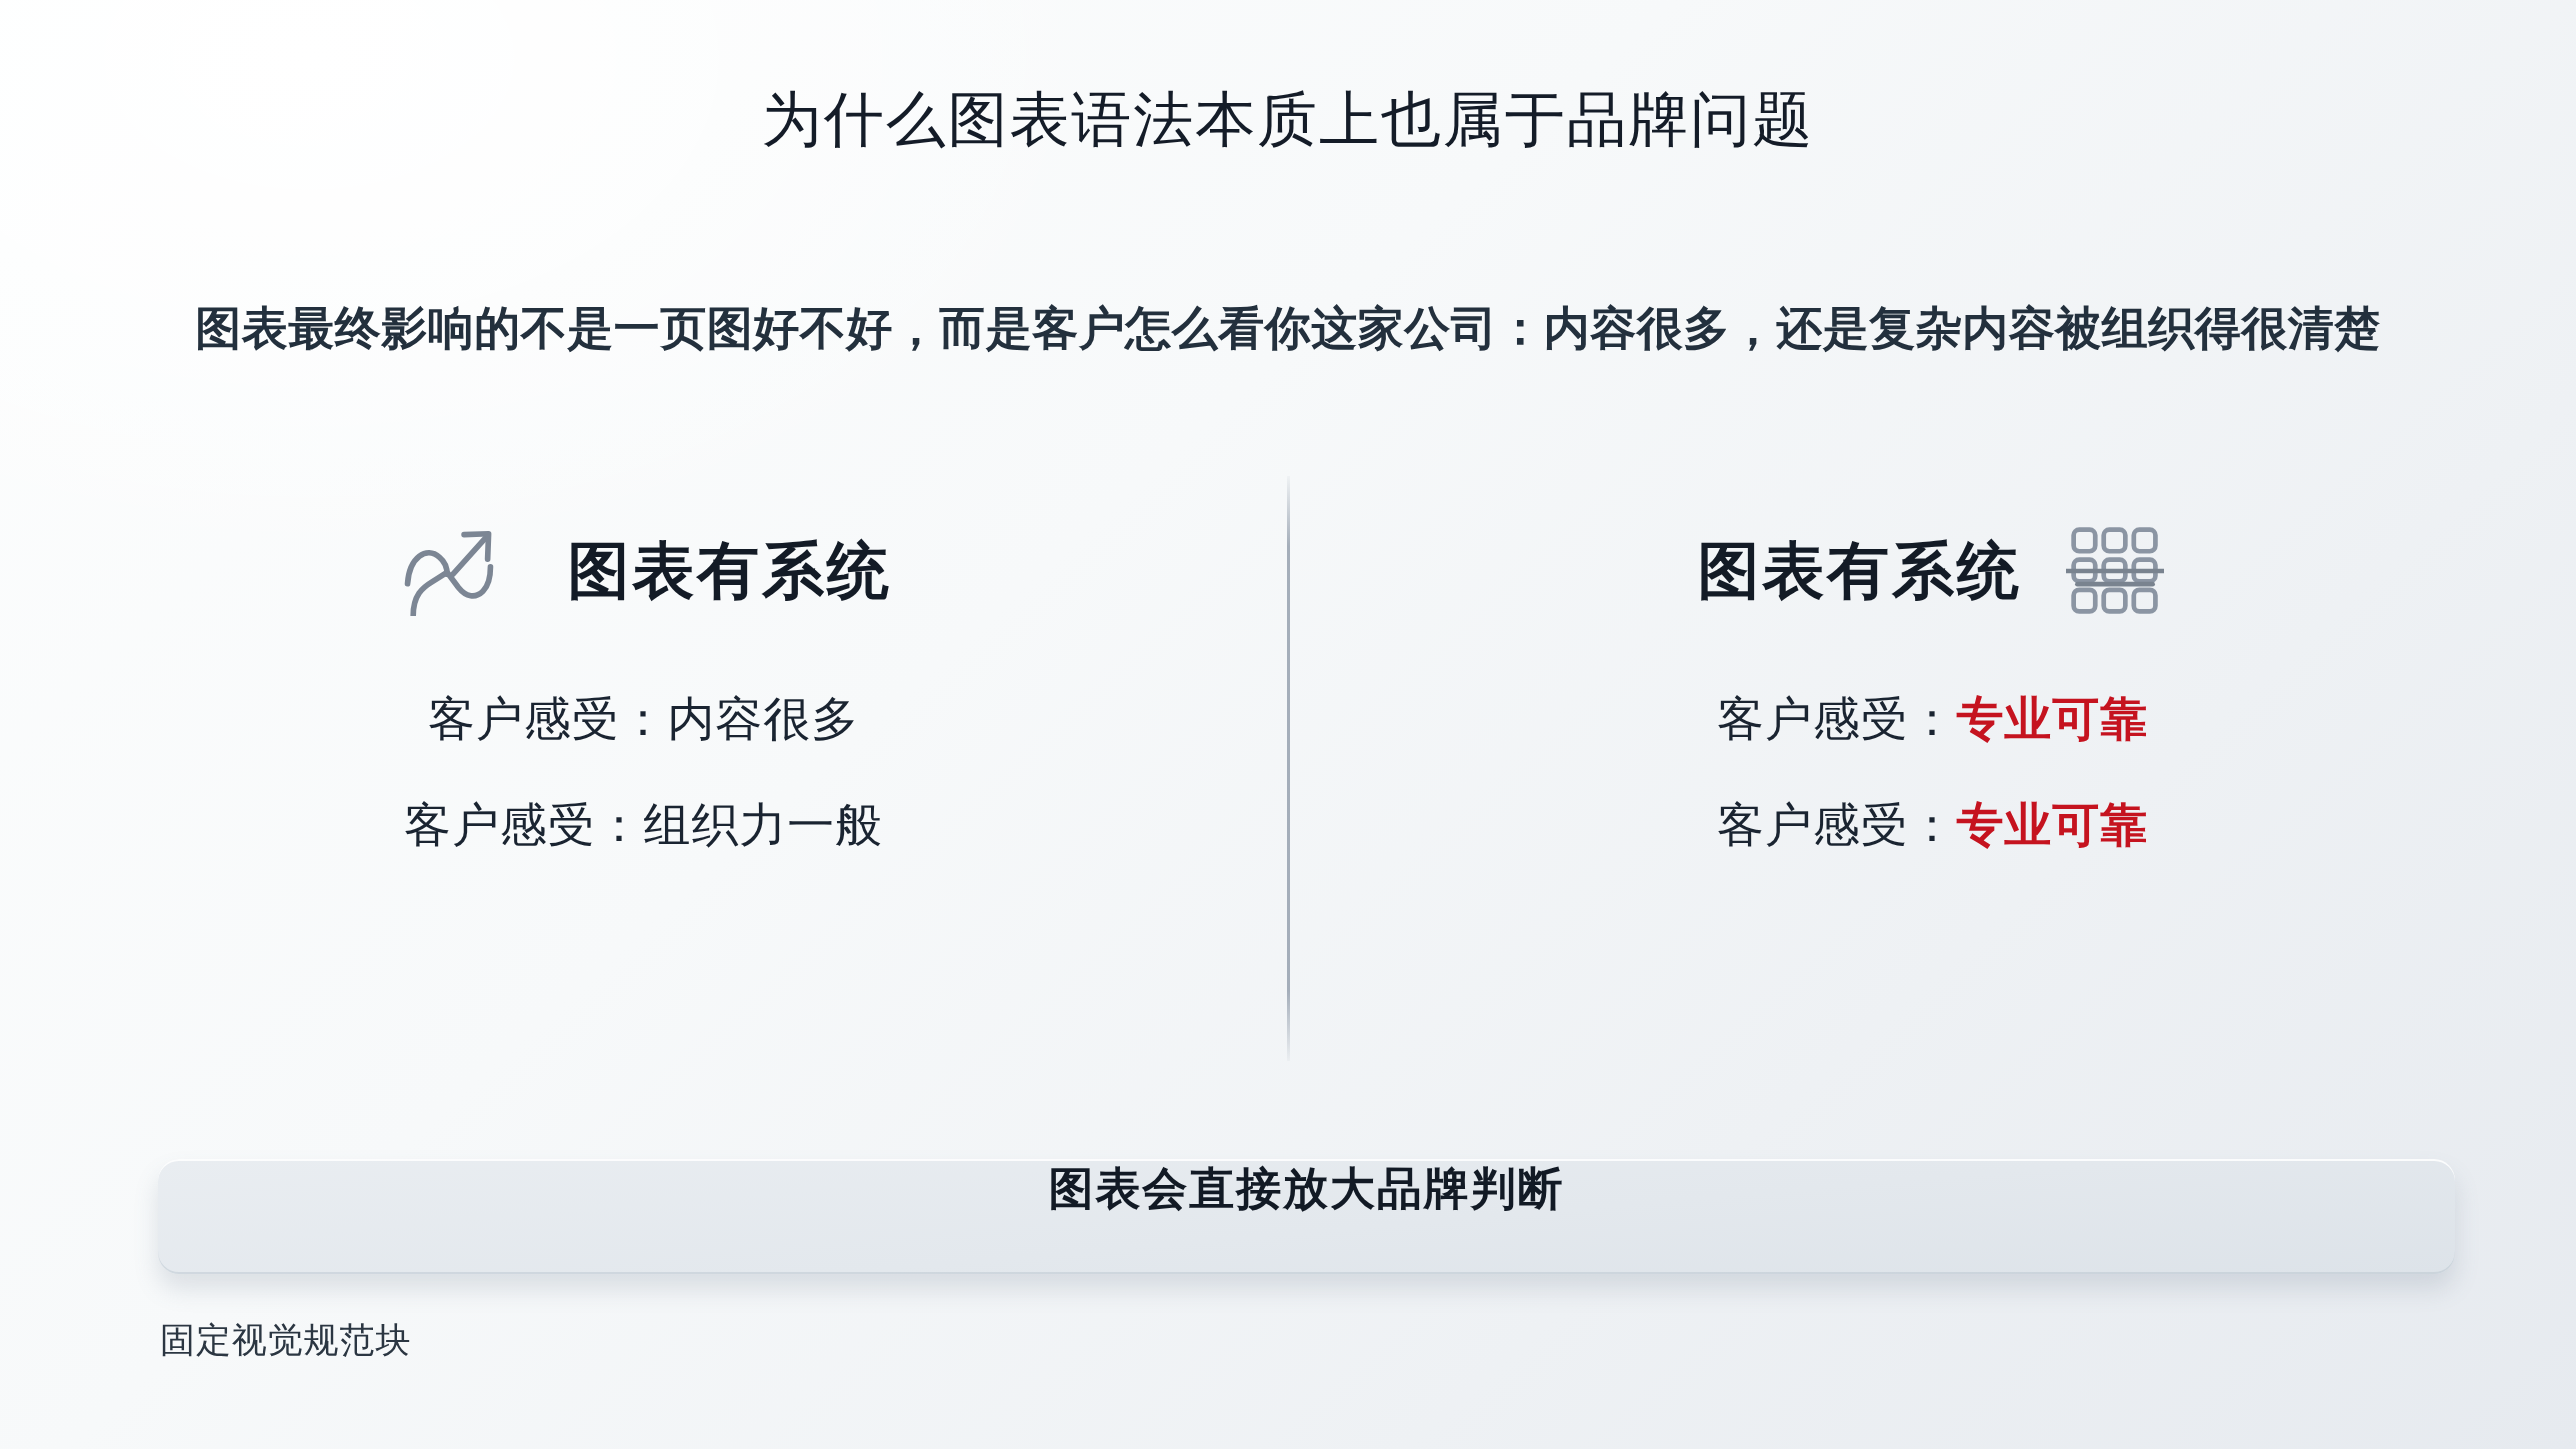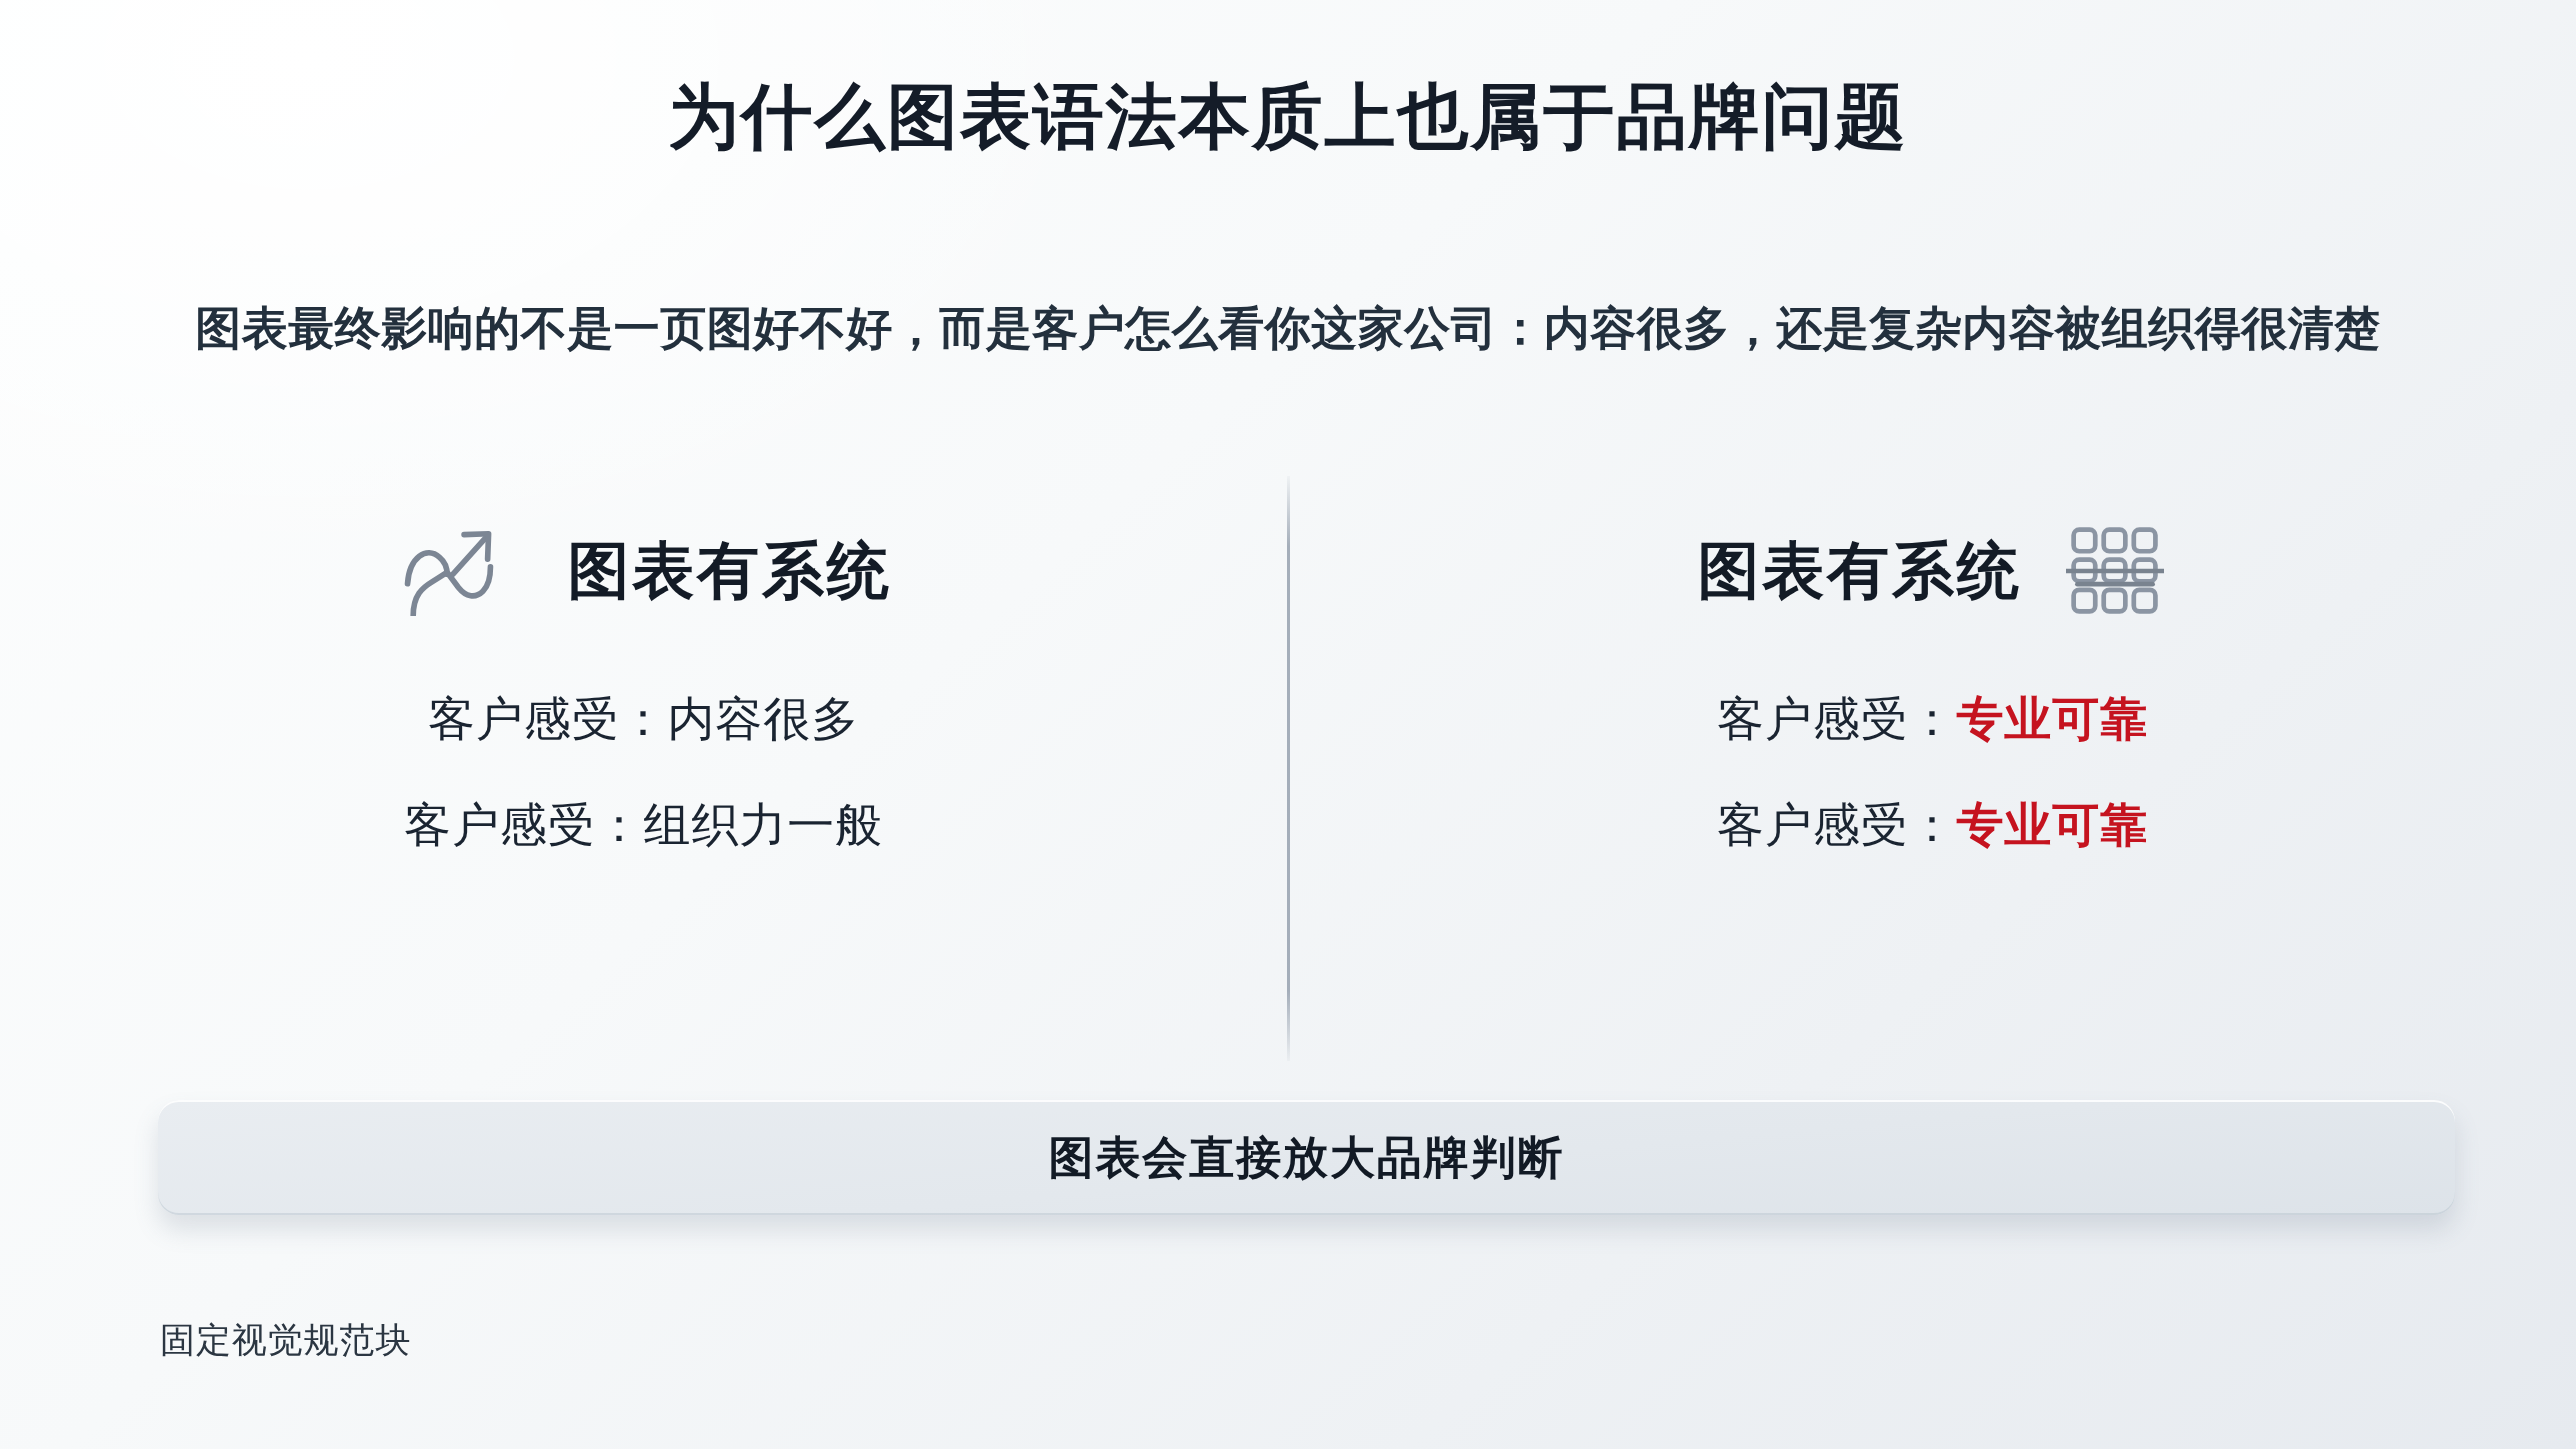--- a/index.html
+++ b/index.html
@@ -24,25 +24,25 @@
       radial-gradient(1321px 849px at 12% 4%, #ffffff 0%, rgba(255,255,255,0) 62%),
       linear-gradient(138deg, #fdfefe 0%, #f7f9fa 40%, #eef1f4 72%, #e6eaef 100%);
     overflow: hidden;
   }
 
   
   .title {
     position: absolute;
     left: 0;
     right: 0;
-    top: 79px;
+    top: 88px;
     text-align: center;
-    font-size: 71px;
+    font-size: 60px;
     line-height: 1.08;
-    font-weight: 700;
+    font-weight: 400;
     letter-spacing: 1.9px;
     color: #141c28;
   }
   .subtitle {
     position: absolute;
     left: 0;
     right: 0;
     top: 300px;
     text-align: center;
     font-size: 46px;
@@ -130,31 +130,31 @@
   .row-value { font-weight: 400; }
   .row-value.accent {
     font-weight: 700;
     color: #c5131f;
   }
 
   
   .bottom-bar {
     position: absolute;
     left: 158px;
-    top: 1100px;
+    top: 1159px;
     width: 2297px;
     height: 115px;
     border-radius: 21px;
     background: linear-gradient(175deg, #e9edf1 0%, #e3e8ed 55%, #dde3e9 100%);
     box-shadow:
       0 15px 24.5px rgba(96,112,132,0.18),
       0 1.9px 0 rgba(255,255,255,0.85) inset,
       0 -1.9px 0 rgba(170,182,195,0.35) inset;
     display: flex;
-    align-items: center;
+    align-items: flex-start;
     justify-content: center;
   }
   .bottom-bar-text {
     font-size: 45px;
     font-weight: 700;
     letter-spacing: 1.9px;
     color: #121a25;
   }
 
   .footnote {

